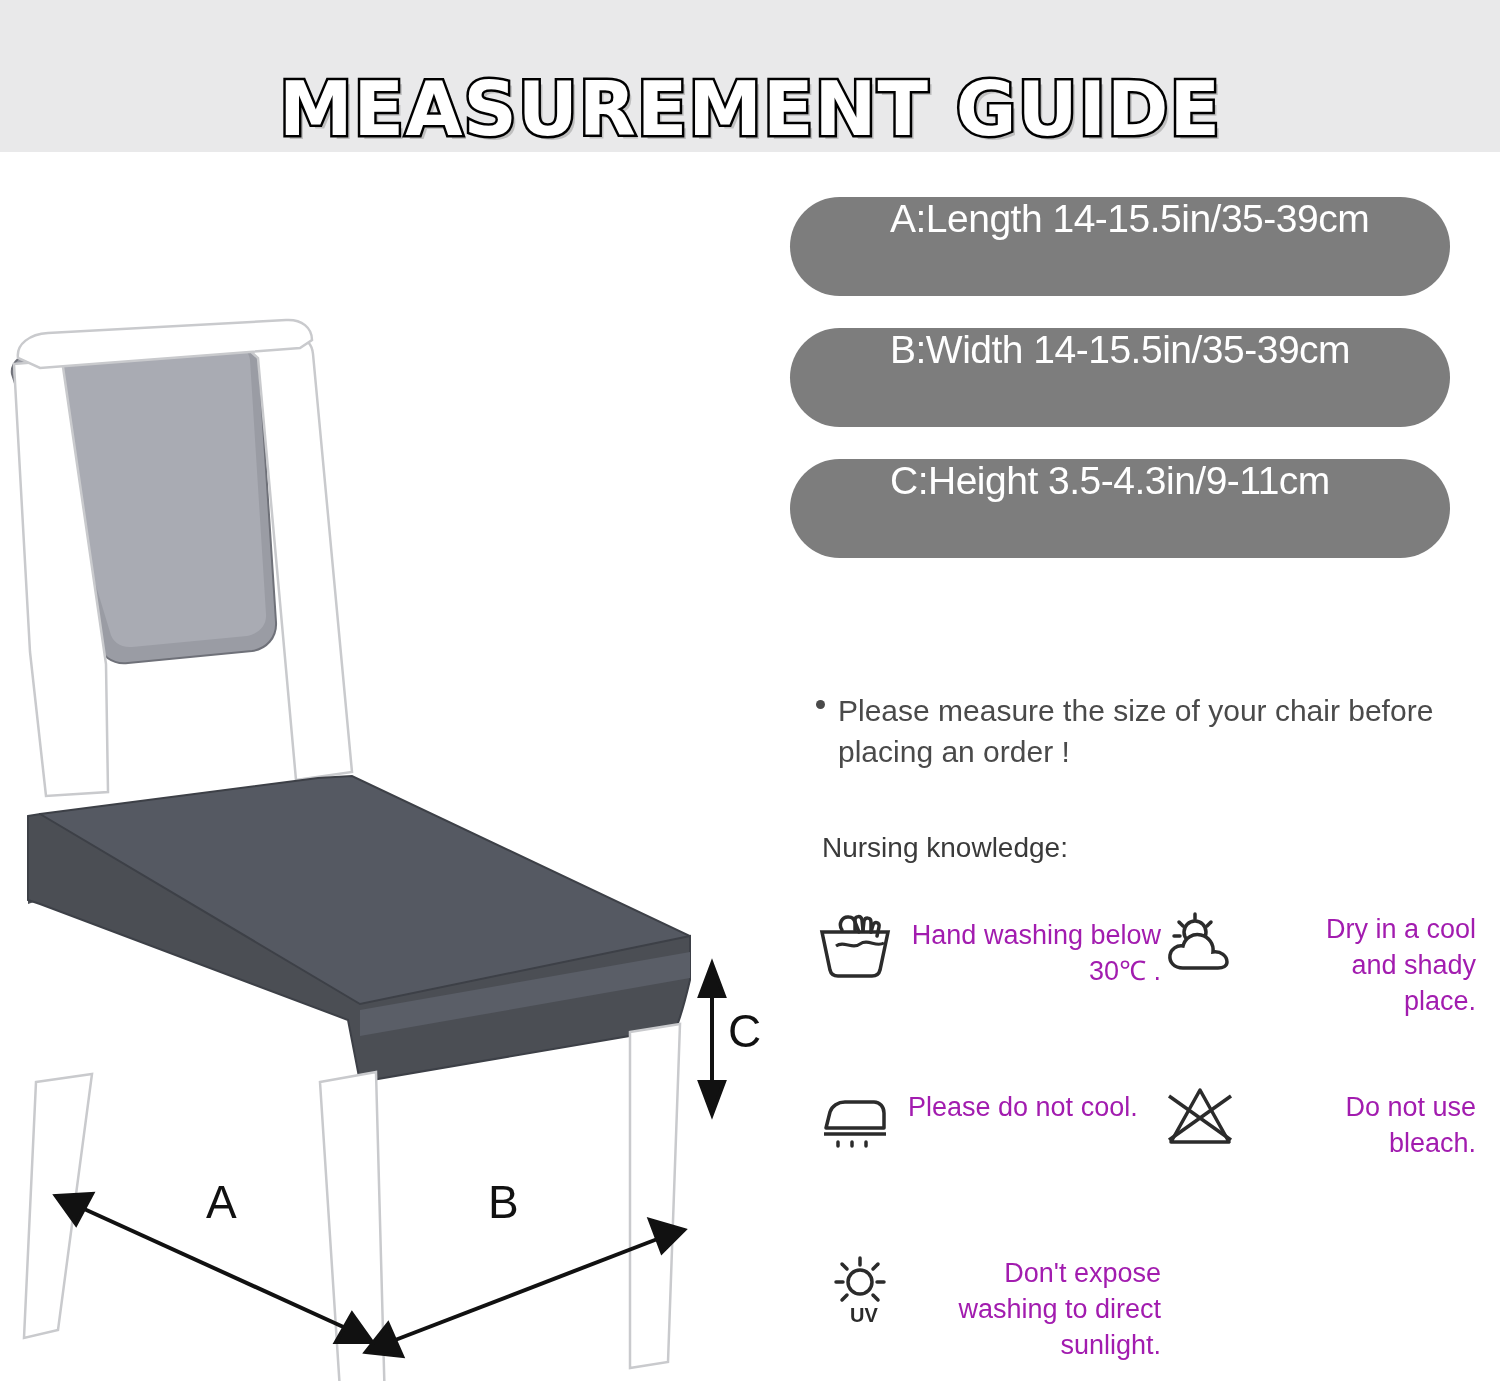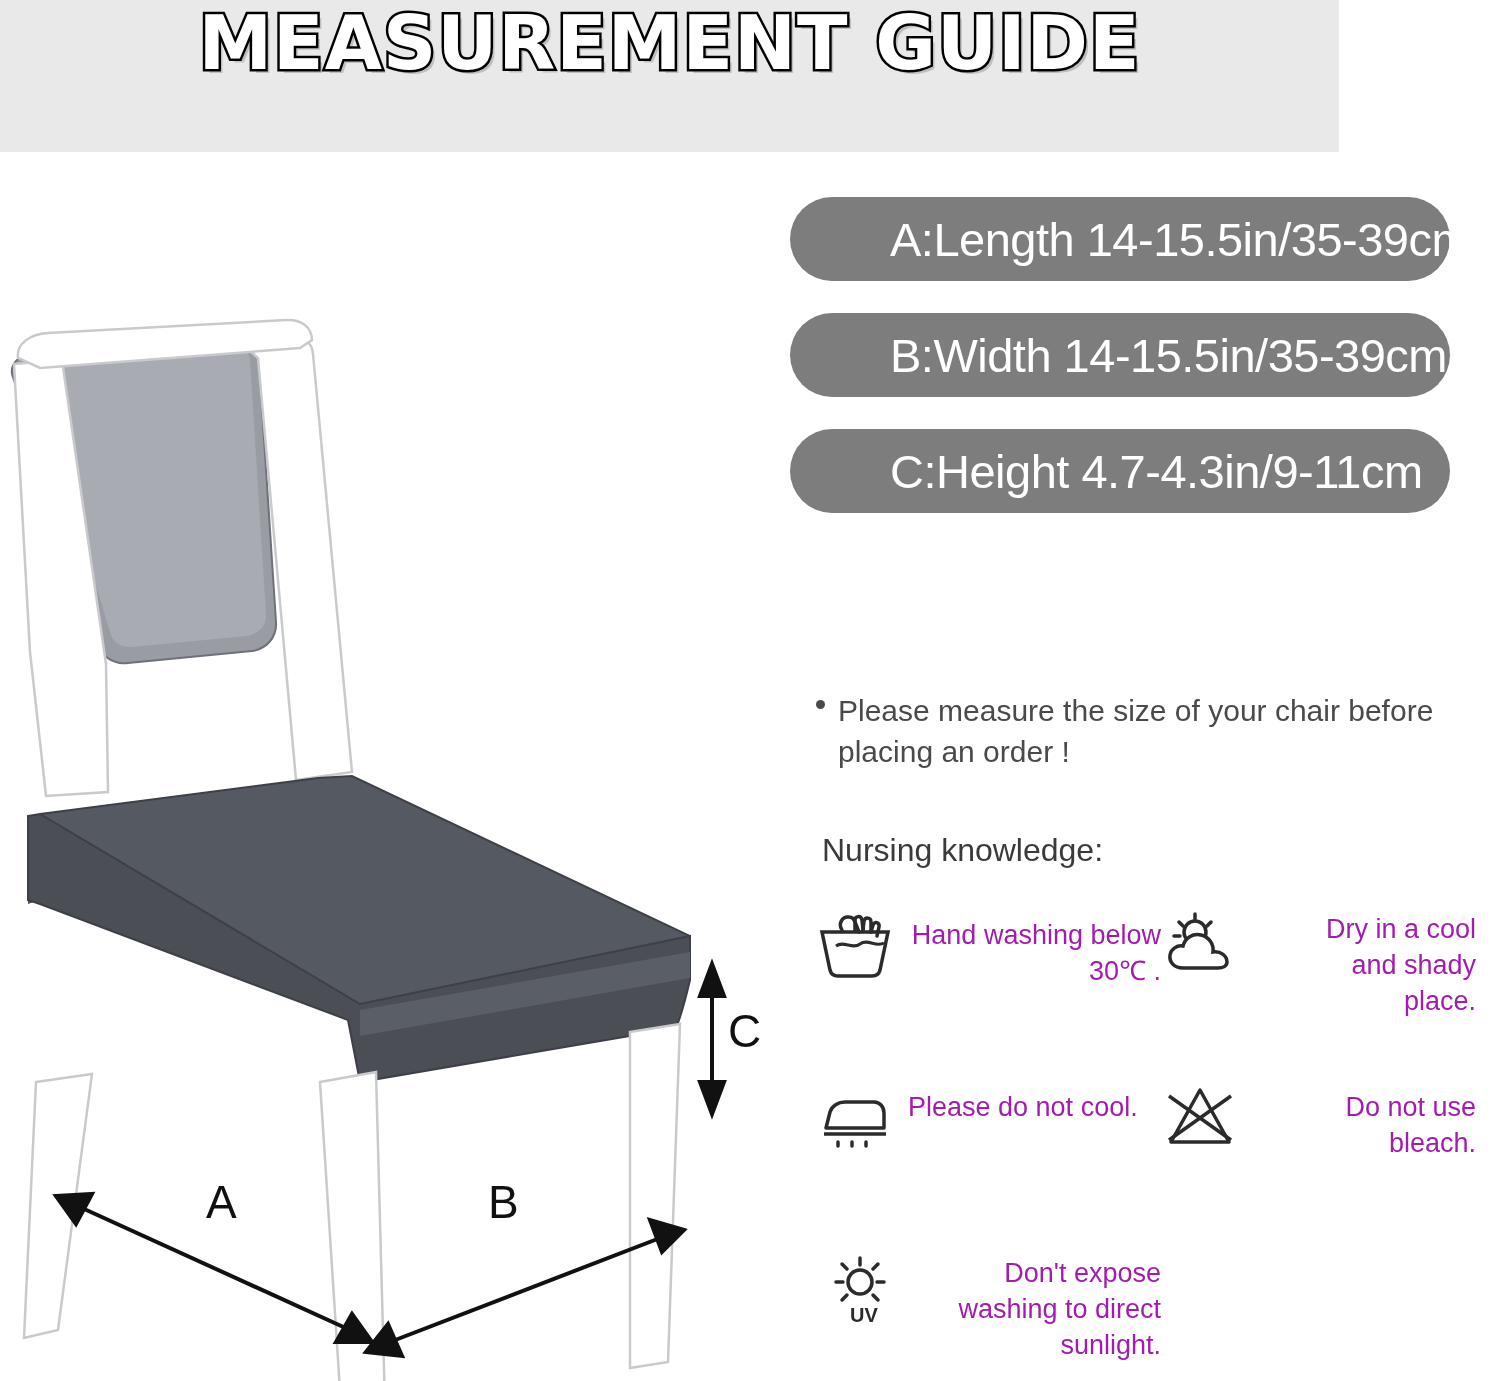--- a/index.html
+++ b/index.html
@@ -10,24 +10,24 @@
     background: #ffffff;
     font-family: "Liberation Sans", sans-serif;
     overflow: hidden;
     position: relative;
   }
 
   
   .header {
     position: absolute;
     left: 0; top: 0;
-    width: 1339px; height: 152px;
+    width: 1500px; height: 152px;
     background: #e9e9ea;
     display: flex;
-    align-items: flex-start;
+    align-items: flex-end;
     justify-content: center;
   }
   .header-title {
     font-family: "DejaVu Sans", sans-serif;
     font-weight: bold;
     font-size: 74px;
     letter-spacing: 1px;
     color: #ffffff;
     -webkit-text-stroke: 5px #000000;
     paint-order: stroke fill;
@@ -51,29 +51,29 @@
     width: 790px; height: 1229px;
   }
 
   
   .pills {
     position: absolute;
     left: 790px; top: 45px;
     width: 660px;
   }
   .pill {
-    height: 84px;
+    height: 99px;
     background: #7d7d7d;
     border-radius: 53px;
     display: flex;
-    align-items: center;
+    align-items: flex-start;
     padding-left: 100px;
     margin-bottom: 32px;
     color: #ffffff;
-    font-size: 47px;
+    font-size: 39px;
     letter-spacing: -0.5px;
     white-space: nowrap;
   }
 
   
   .note {
     position: absolute;
     left: 838px; top: 538px;
     width: 620px;
     color: #4a4a4a;
@@ -85,21 +85,21 @@
     left: -22px; top: 10px;
     width: 9px; height: 9px;
     background: #4a4a4a;
     border-radius: 50%;
   }
 
   
   .nursing-title {
     position: absolute;
     left: 822px; top: 680px;
-    font-size: 32px;
+    font-size: 28px;
     color: #3a3a3a;
     white-space: nowrap;
   }
 
   .care-grid {
     position: absolute;
     left: 816px; top: 760px;
     width: 660px;
     display: grid;
     grid-template-columns: 345px 315px;
@@ -186,21 +186,21 @@
   </div>
 
   <div class="pills">
     <div class="pill">
       <span>A:Length 14-15.5in/35-39cm</span>
     </div>
     <div class="pill">
       <span>B:Width 14-15.5in/35-39cm</span>
     </div>
     <div class="pill">
-      <span>C:Height 4.7-4.3in/9-11cm</span>
+      <span>C:Height 3.5-4.3in/9-11cm</span>
     </div>
   </div>
 
   <div class="note">
     <span class="bullet"></span>
     <span>Please measure the size of your chair before placing an order !</span>
   </div>
 
   <div class="nursing-title">Nursing knowledge:</div>
 

